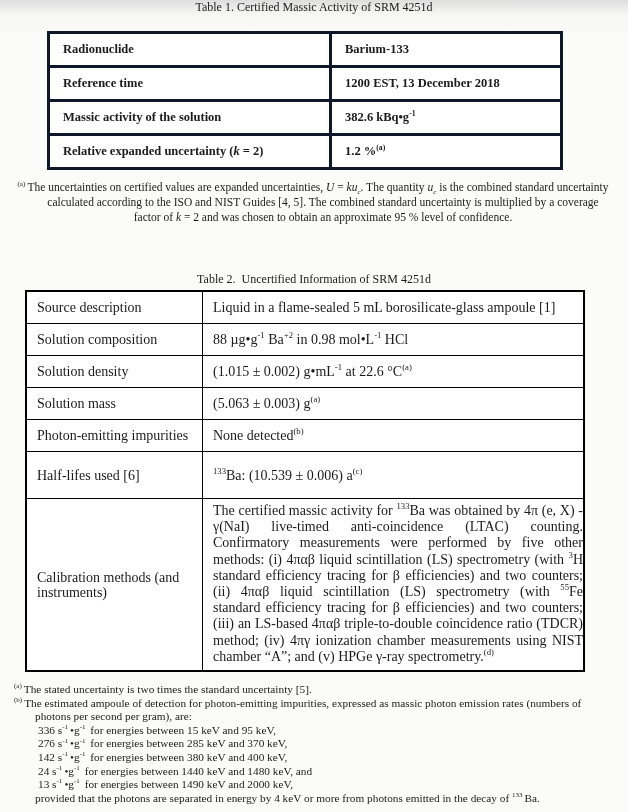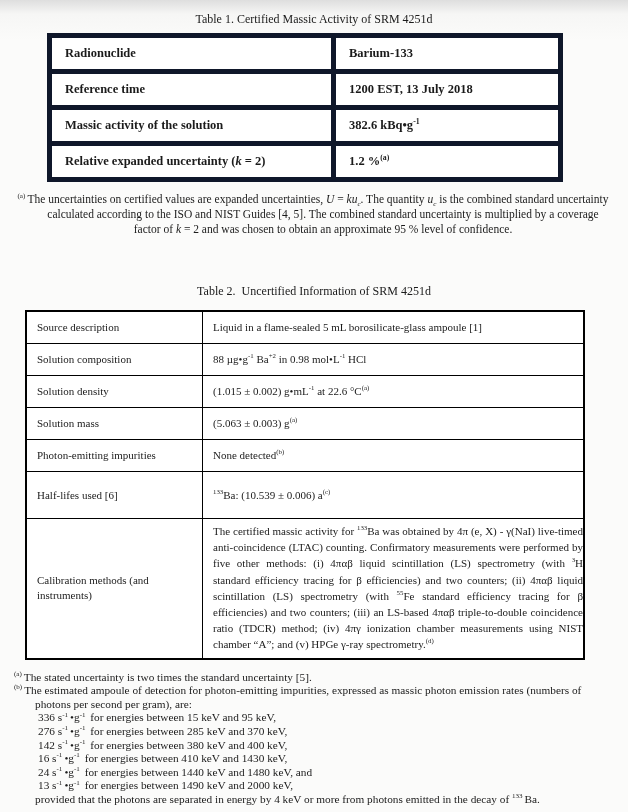--- a/index.html
+++ b/index.html
@@ -10,36 +10,36 @@
     color:#1b1b1b;
     -webkit-font-smoothing:antialiased;
   }
   .page{
     position:relative;width:628px;height:812px;overflow:hidden;
     background:linear-gradient(180deg,#dedede 0px,#f6f6f5 14px,#fbfbfa 40px);
   }
   .tbl-title{
     text-align:center;
     font-size:12px;line-height:14px;
-    padding-top:12px;margin-bottom:7px;
+    padding-top:0;margin-bottom:17px;
     white-space:pre;
   }
-  .t2title{padding-top:0;margin-top:47px;margin-bottom:12px;}
+  .t2title{padding-top:0;margin-top:47px;margin-bottom:4px;}
   table{border-collapse:collapse;background:#fff;}
   .t1{margin-left:47px;width:516px;border:2.5px solid #000;table-layout:fixed;}
   .t1 td{
-    border:5px solid #0f172a;
+    border:3px solid #0f172a;
     font-weight:bold;font-size:12.5px;line-height:15px;
     height:27px;padding:2px 8px 2px 13px;vertical-align:middle;
   }
   .t1 td.lab{width:258px;}
   .t2{margin-left:25px;width:560px;border:2.5px solid #000;table-layout:fixed;}
   .t2 td{
     border:1px solid #000;
-    font-size:11px;line-height:15px;
+    font-size:14px;line-height:15px;
     padding:2px 8px 2px 10px;vertical-align:middle;
   }
   .t2 td.lab{width:157px;}
   .t2 tr.r-std td{height:27px;}
   .t2 tr.r-half td{height:42px;}
   .t2 td.para{
     text-align:justify;vertical-align:top;
     padding:4px 0 5px 10px;
     line-height:16.2px;
   }
@@ -65,21 +65,21 @@
   <div class="tbl-title">Table 1. Certified Massic Activity of SRM 4251d</div>
 
   <table class="t1">
     <tbody>
       <tr>
         <td class="lab">Radionuclide</td>
         <td class="val">Barium-133</td>
       </tr>
       <tr>
         <td class="lab">Reference time</td>
-        <td class="val">1200 EST, 13 July 2018</td>
+        <td class="val">1200 EST, 13 December 2018</td>
       </tr>
       <tr>
         <td class="lab">Massic activity of the solution</td>
         <td class="val">382.6 kBq•g<sup>-1</sup></td>
       </tr>
       <tr>
         <td class="lab">Relative expanded uncertainty (<span style="font-style: italic;">k</span> = 2)</td>
         <td class="val">1.2 %<sup>(a)</sup></td>
       </tr>
     </tbody>
@@ -121,20 +121,19 @@
       </tr>
     </tbody>
   </table>
 
   <div class="fns">
     <div class="fn2"><sup>(a)</sup><span>The stated uncertainty is two times the standard uncertainty [5].</span></div>
     <div class="fn2"><sup>(b)</sup><span>The estimated ampoule of detection for photon-emitting impurities, expressed as massic photon emission rates (numbers of photons per second per gram), are:</span></div>
     <div class="rate">336 s<sup>-1</sup>•g<sup>-1</sup> for energies between 15 keV and 95 keV,</div>
     <div class="rate">276 s<sup>-1</sup>•g<sup>-1</sup> for energies between 285 keV and 370 keV,</div>
     <div class="rate">142 s<sup>-1</sup>•g<sup>-1</sup> for energies between 380 keV and 400 keV,</div>
-    <div class="rate">16 s<sup>-1</sup>•g<sup>-1</sup> for energies between 410 keV and 1430 keV,</div>
     <div class="rate">24 s<sup>-1</sup>•g<sup>-1</sup> for energies between 1440 keV and 1480 keV, and</div>
     <div class="rate">13 s<sup>-1</sup>•g<sup>-1</sup> for energies between 1490 keV and 2000 keV,</div>
     <div class="provided">provided that the photons are separated in energy by 4 keV or more from photons emitted in the decay of <sup>133</sup>Ba.</div>
 
   </div>
 
 </div>
 
 </body></html>

